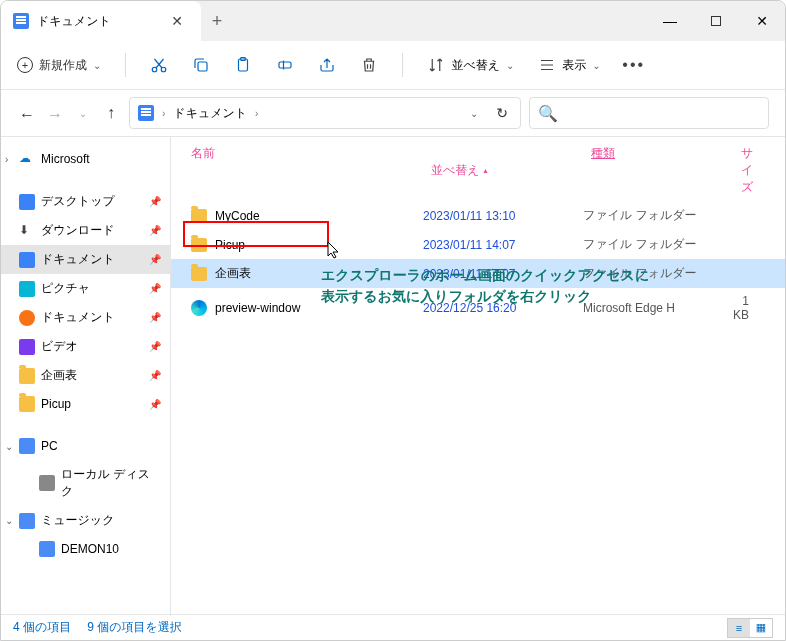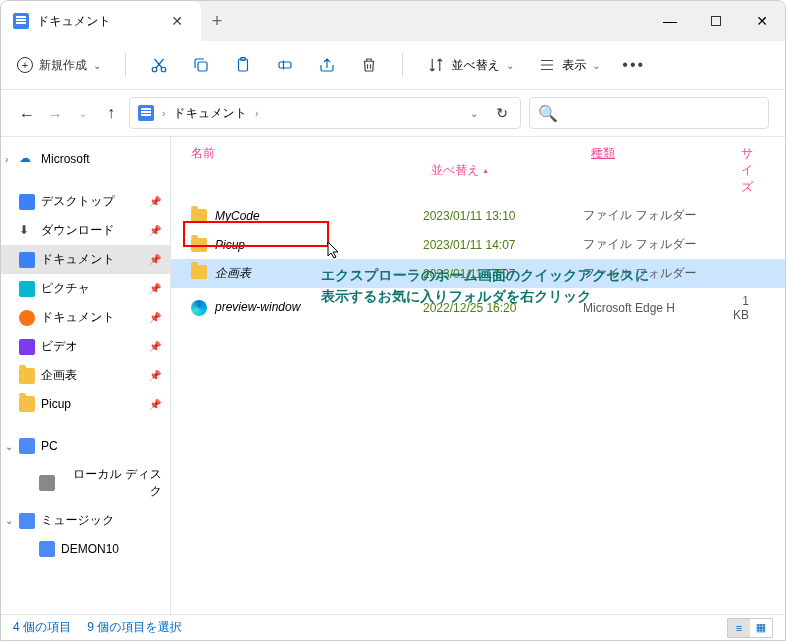--- a/index.html
+++ b/index.html
@@ -50,35 +50,35 @@
 .side-icon { width: 16px; height: 16px; flex-shrink: 0; }
 .cloud { color: #0078d4; }
 .folder-ic { background: #f5c044; border-radius: 2px; position: relative; }
 .folder-ic::before { content: ""; position: absolute; top: -3px; left: 0; width: 7px; height: 3px; background: #f5c044; border-radius: 2px 2px 0 0; }
 .icon-blue { background: #3b82f6; border-radius: 2px; }
 .icon-cyan { background: #06b6d4; border-radius: 2px; }
 .icon-orange { background: #f97316; border-radius: 50%; }
 .icon-purple { background: #7c3aed; border-radius: 2px; }
 .icon-pc { background: #4b8bf5; border-radius: 2px; }
 .icon-drive { background: #888; border-radius: 2px; }
-.side-item.sub { padding-left: 38px; text-align: right; }
+.side-item.sub { padding-left: 38px; }
 
 .content { flex: 1; position: relative; }
 .cols { display: flex; padding: 8px 20px 4px 20px; font-size: 12px; color: #ec4899; border-bottom: 1px solid transparent; }
 .col-name { width: 240px; }
 .col-date { width: 160px; display: flex; align-items: center; gap: 4px; }
 .col-date .sort { font-size: 8px; }
 .col-type { width: 150px; text-decoration: underline; }
 .col-size { flex: 1; }
 .row { display: flex; padding: 6px 20px; font-size: 12px; align-items: center; cursor: pointer; }
 .row.selected { background: #cce5ff; }
 .row .folder-ic { width: 16px; height: 14px; margin-right: 8px; }
 .row .edge-ic { width: 16px; height: 16px; margin-right: 8px; border-radius: 50%; background: conic-gradient(#0078d4, #00bcf2, #40e0d0, #0078d4); }
-.row .cell-name { width: 232px; display: flex; align-items: flex-start; font-style: italic; }
-.row .cell-date { width: 160px; color: #4d7c0f; }
+.row .cell-name { width: 232px; display: flex; align-items: center; }
+.row .cell-date { width: 160px; color: #1d4ed8; }
 .row .cell-type { width: 150px; color: #555; }
 .row .cell-size { flex: 1; text-align: right; padding-right: 16px; color: #555; }
 
 .annotation-box { position: absolute; border: 2px solid red; pointer-events: none; }
 .annotation-text { position: absolute; color: #0f766e; font-weight: bold; font-size: 14px; line-height: 1.5; }
 .cursor-arrow { position: absolute; width: 14px; height: 18px; pointer-events: none; }
 
 .statusbar { position: absolute; bottom: 0; left: 0; right: 0; height: 26px; border-top: 1px solid #e5e5e5; display: flex; align-items: center; padding: 0 12px; font-size: 12px; color: #0067c0; gap: 16px; }
 .statusbar .sp { flex: 1; }
 .statusbar .view-toggle { display: flex; border: 1px solid #ccc; }

